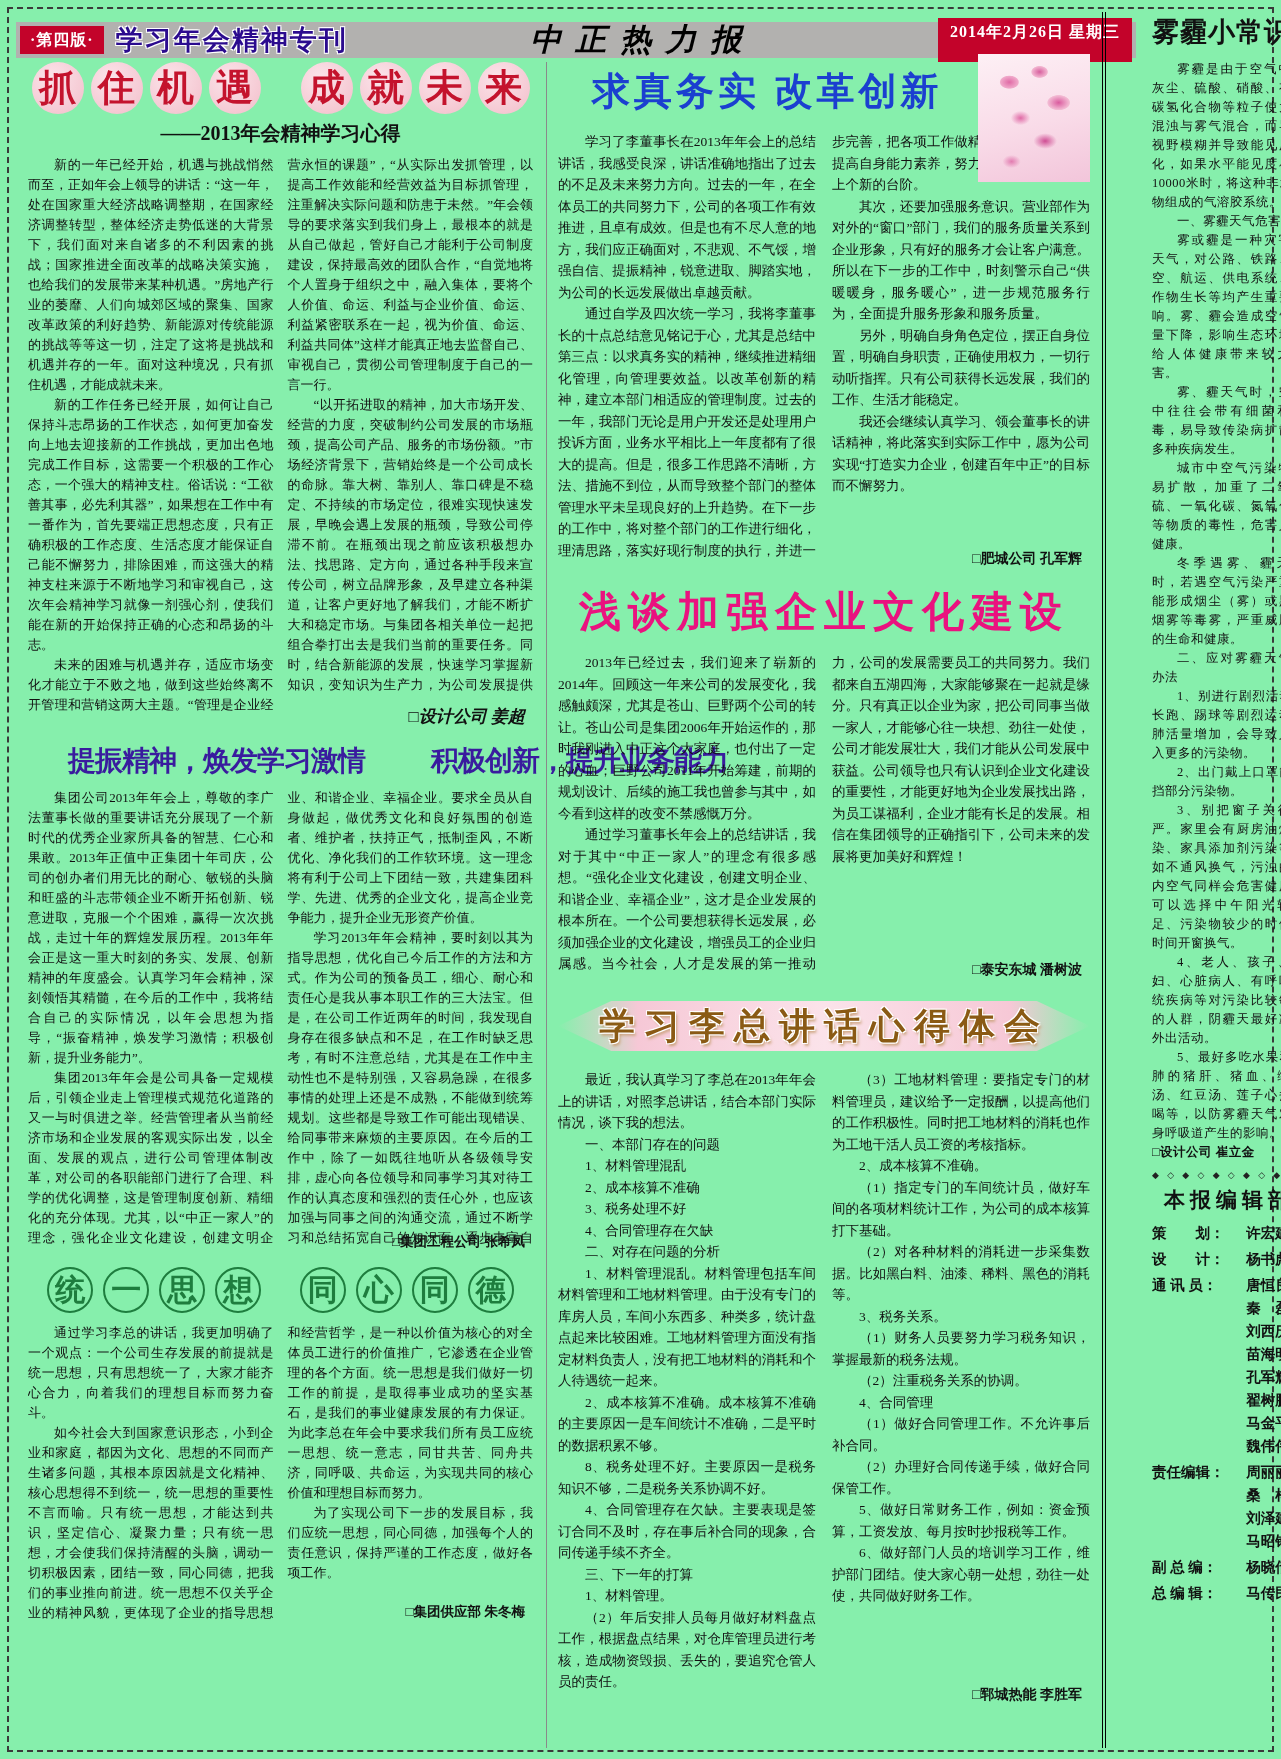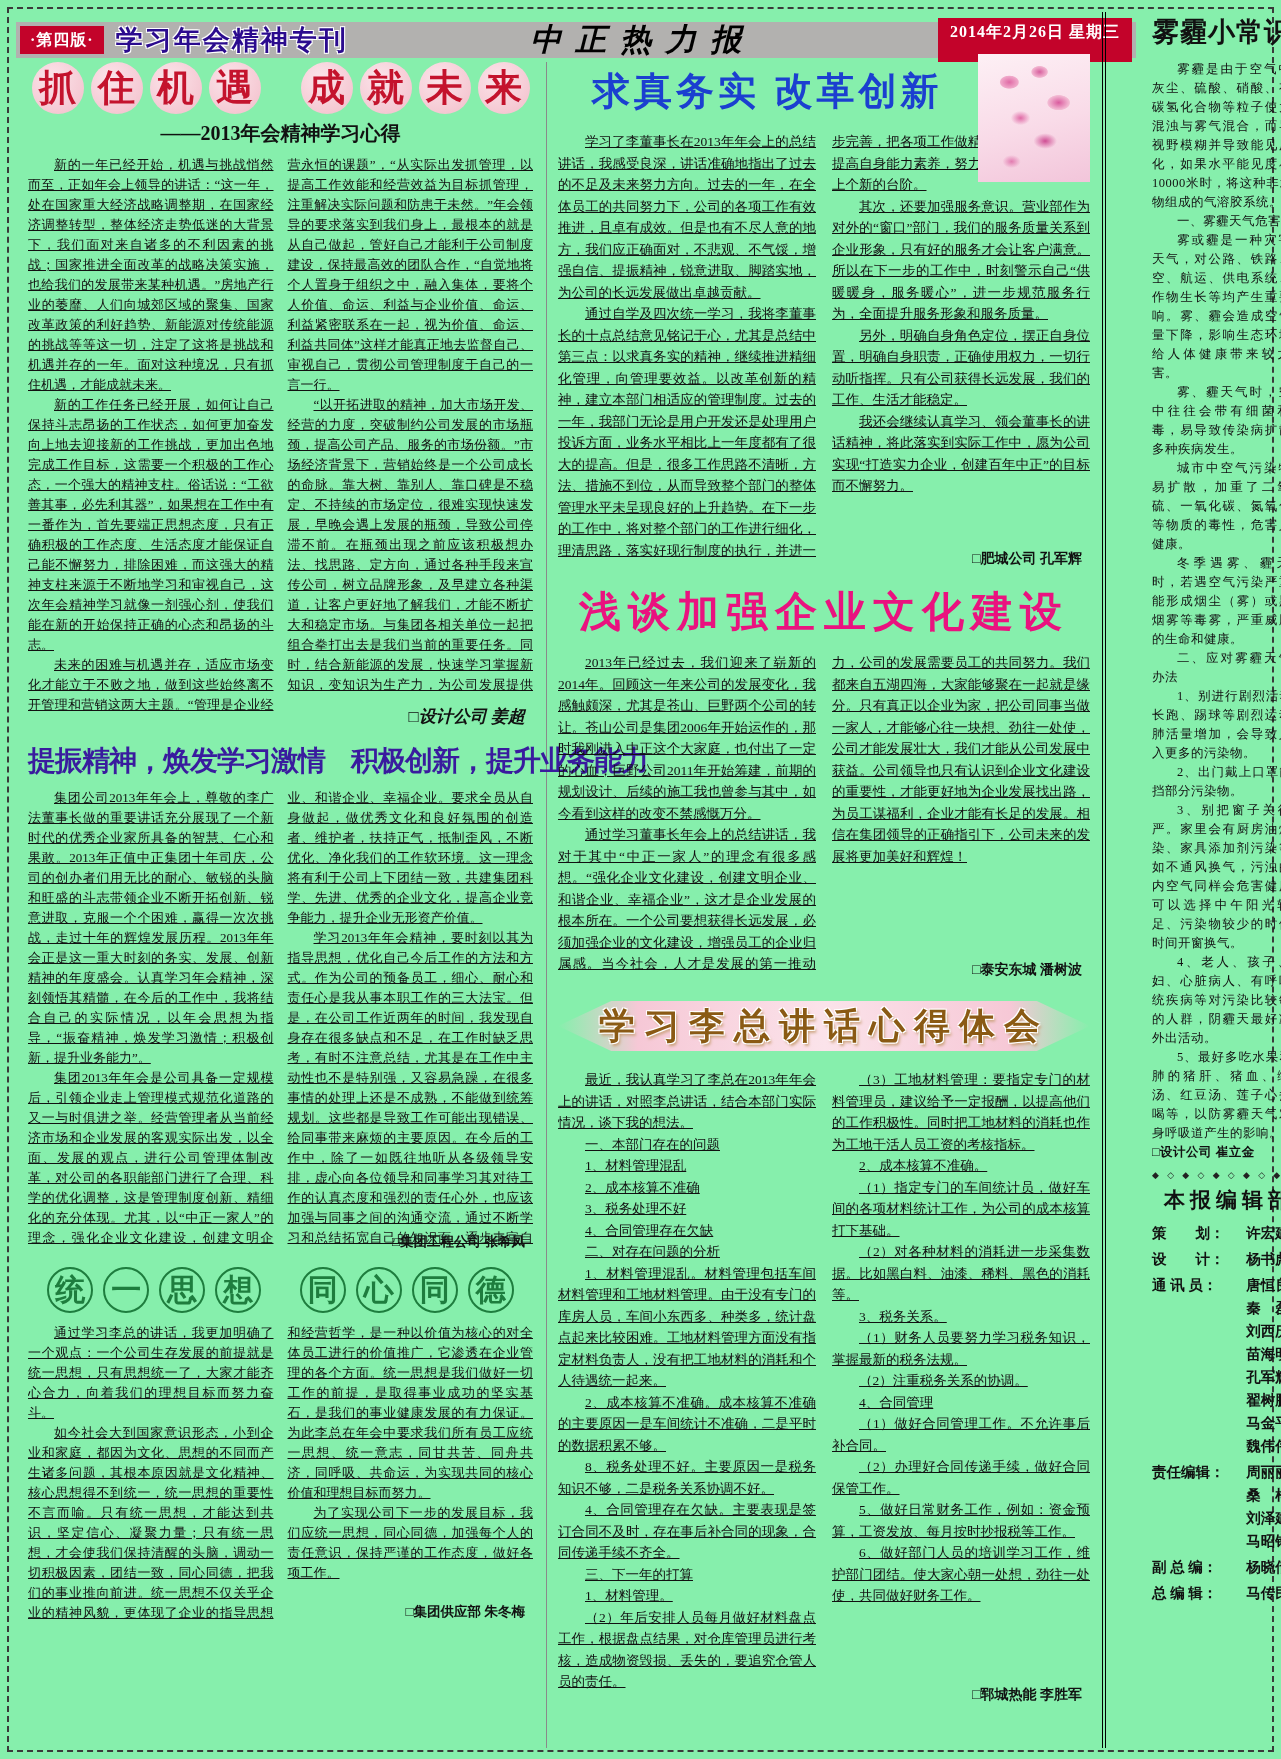--- a/index.html
+++ b/index.html
@@ -20,37 +20,37 @@
            font-style:italic; color:#000; }
   .datebox { background:#c3032a; color:#fff; font-size:16px; font-weight:bold;
              padding:0 12px; height:44px; line-height:28px; margin-right:4px; letter-spacing:1px; flex:none; }
 
   
   .vline-mid { position:absolute; left:546px; top:62px; height:1686px; border-left:1px solid #8a8a8a; }
   .vline-sb  { position:absolute; left:1102px; top:12px; height:1736px; border-left:4px double #000; }
 
   
   .cols { column-gap:14px; column-fill:auto; text-align:justify; overflow:hidden; }
-  .cols p { margin:0; text-indent:2em;text-decoration:underline; }
+  .cols p { margin:0; text-indent:2em; }
   .byline-line { text-align:right; font-weight:bold; padding-right:8px; background:transparent; }
 
   
   .region-left { position:absolute; left:28px; top:60px; width:505px; }
   .circles { display:flex; gap:7px; }
   .circles span { width:52px; height:52px; border-radius:50%; flex:none;
                   background:radial-gradient(circle at 38% 32%, #fbe4ea 0%, #f5c9d3 70%, #f0bcc9 100%);
                   color:#c4132d; font-size:37px; font-weight:900; display:flex; align-items:center; justify-content:center; }
   .a1-titlerow { display:flex; justify-content:center; gap:40px; margin:2px 0 6px; }
   .a1-sub { text-align:center; font-weight:bold; font-size:20px; margin-bottom:8px; }
   .region-left .cols { font-size:13px; line-height:20px; height:570px; }
   .region-left .byline-line { font-size:13.5px; margin-top:-20px; }
 
   .a2-titlerow { display:flex; gap:26px; justify-content:space-between; margin:14px 0 8px; }
   .a2-titlerow div { color:#391b9e; font-size:28px; font-weight:900; letter-spacing:-1px;
-                     font-family:"Liberation Sans",sans-serif; white-space:nowrap; }
+                     font-family:"Liberation Sans",sans-serif; white-space:nowrap;margin-left:40px; }
   .a2-body { height:465px !important; }
 
   .a3-titlerow { display:flex; justify-content:space-around; margin:16px 0 10px; }
   .gcircles { display:flex; gap:10px; }
   .gcircles span { width:46px; height:46px; border-radius:50%; border:2px solid #1e7d3e; flex:none;
                    color:#1e7d3e; font-size:30px; font-weight:900; display:flex; align-items:center; justify-content:center;
                    box-sizing:border-box; }
   .a3-body { height:300px !important; }
 
   

